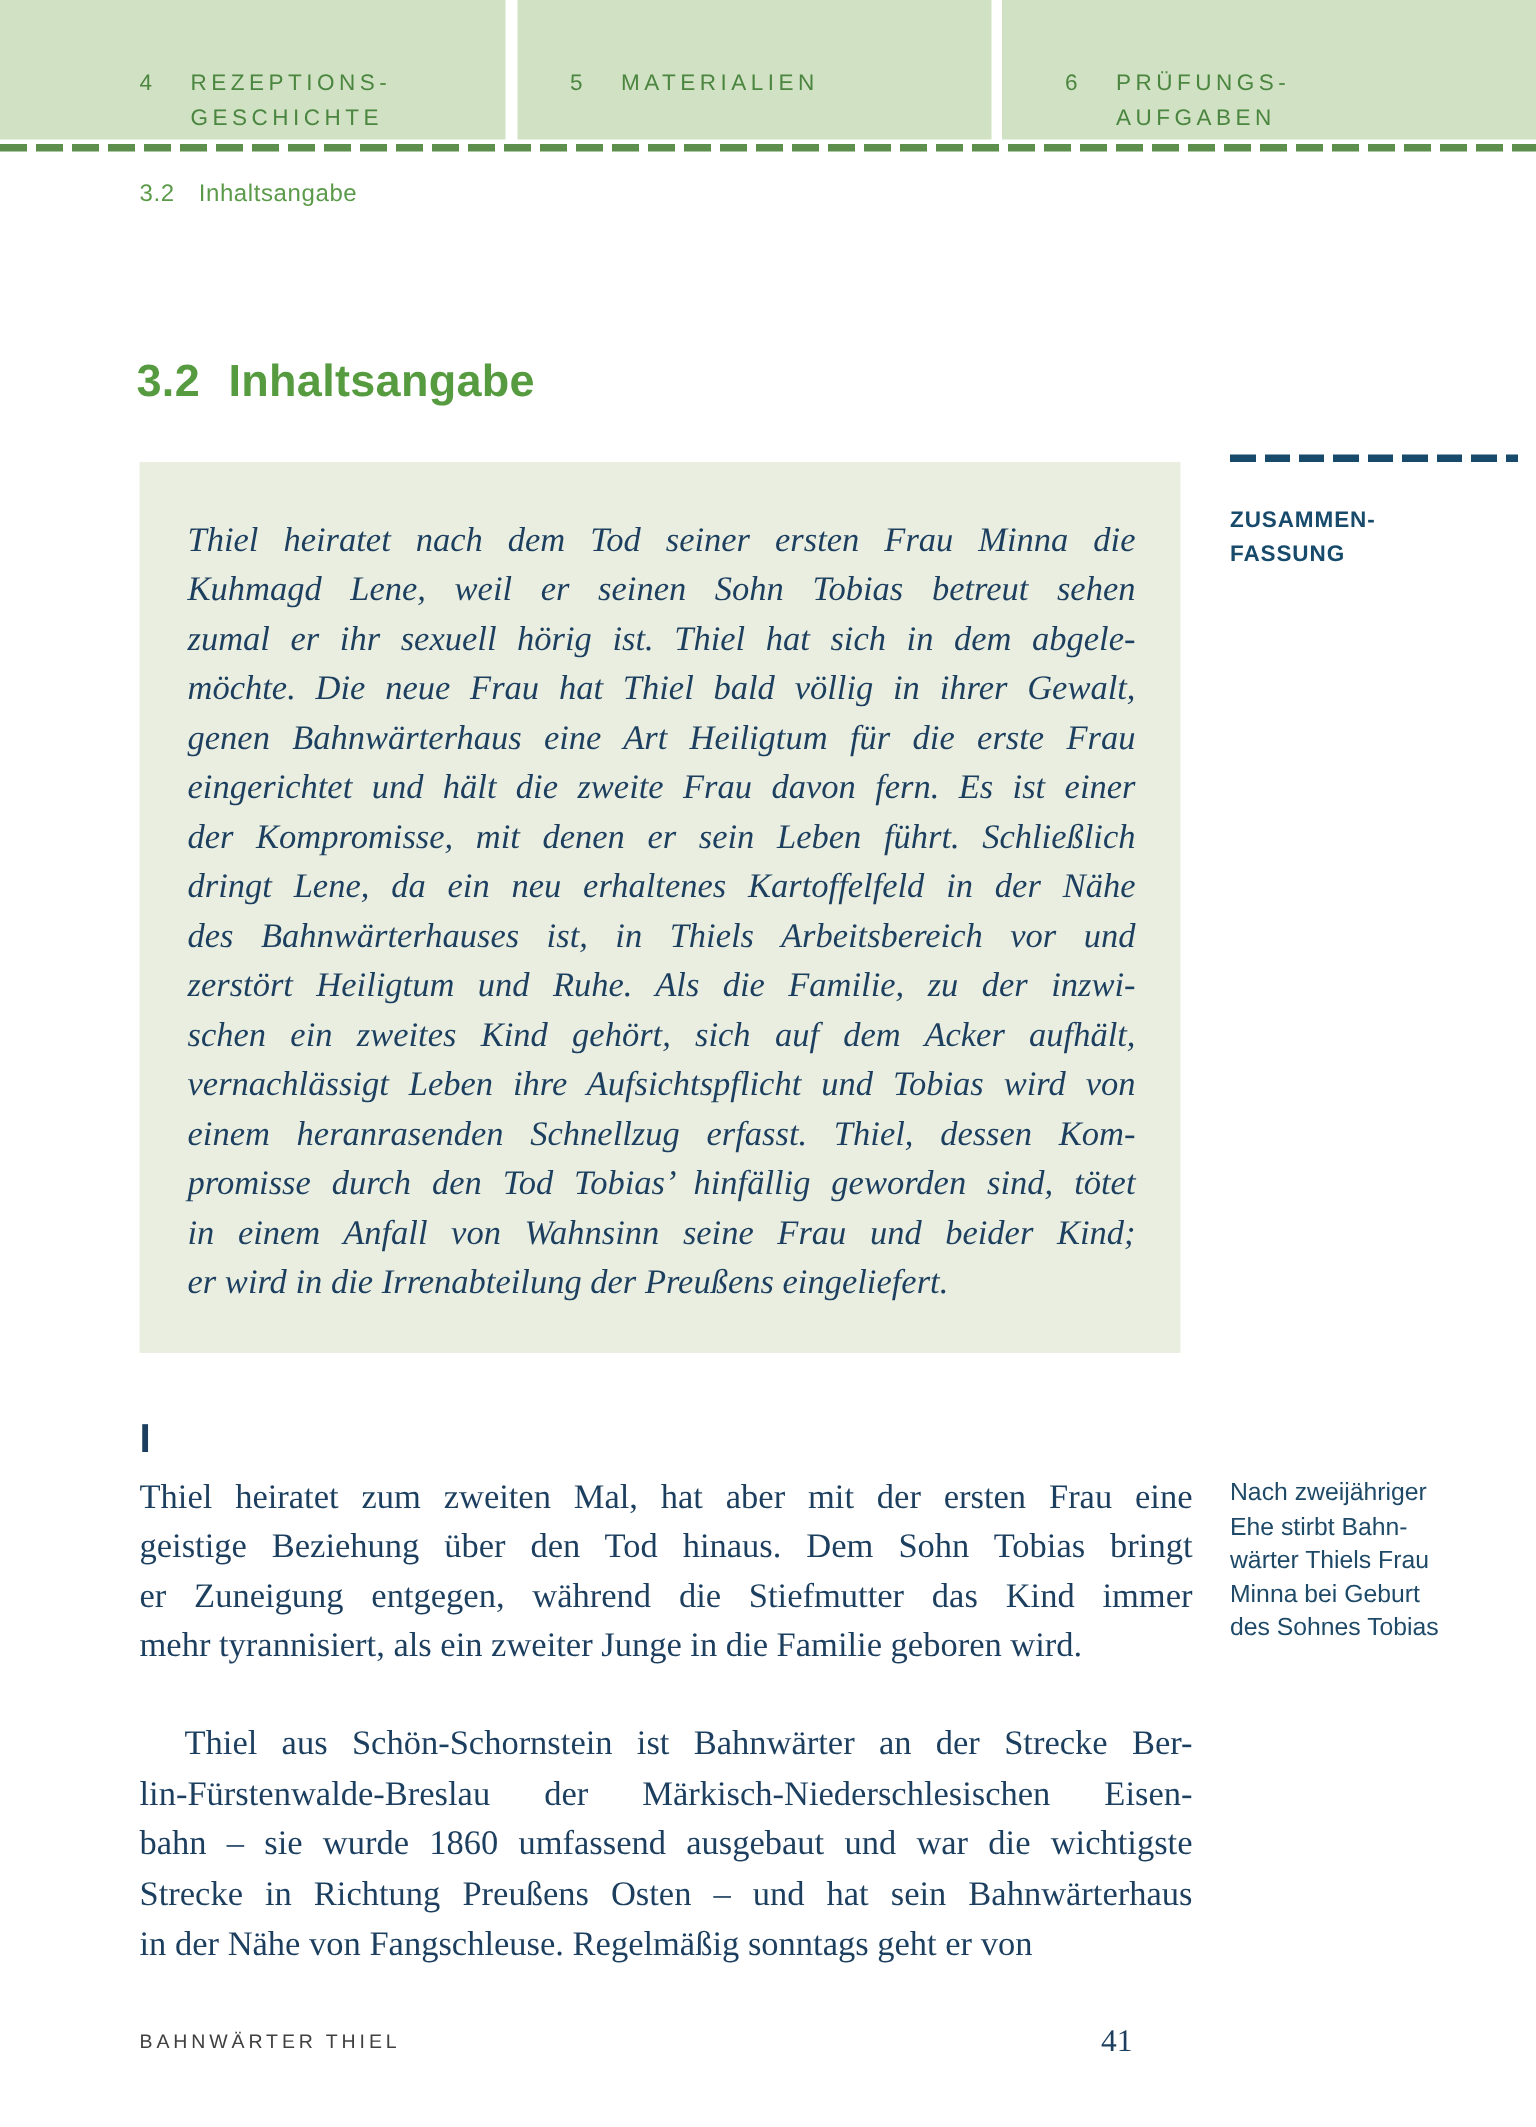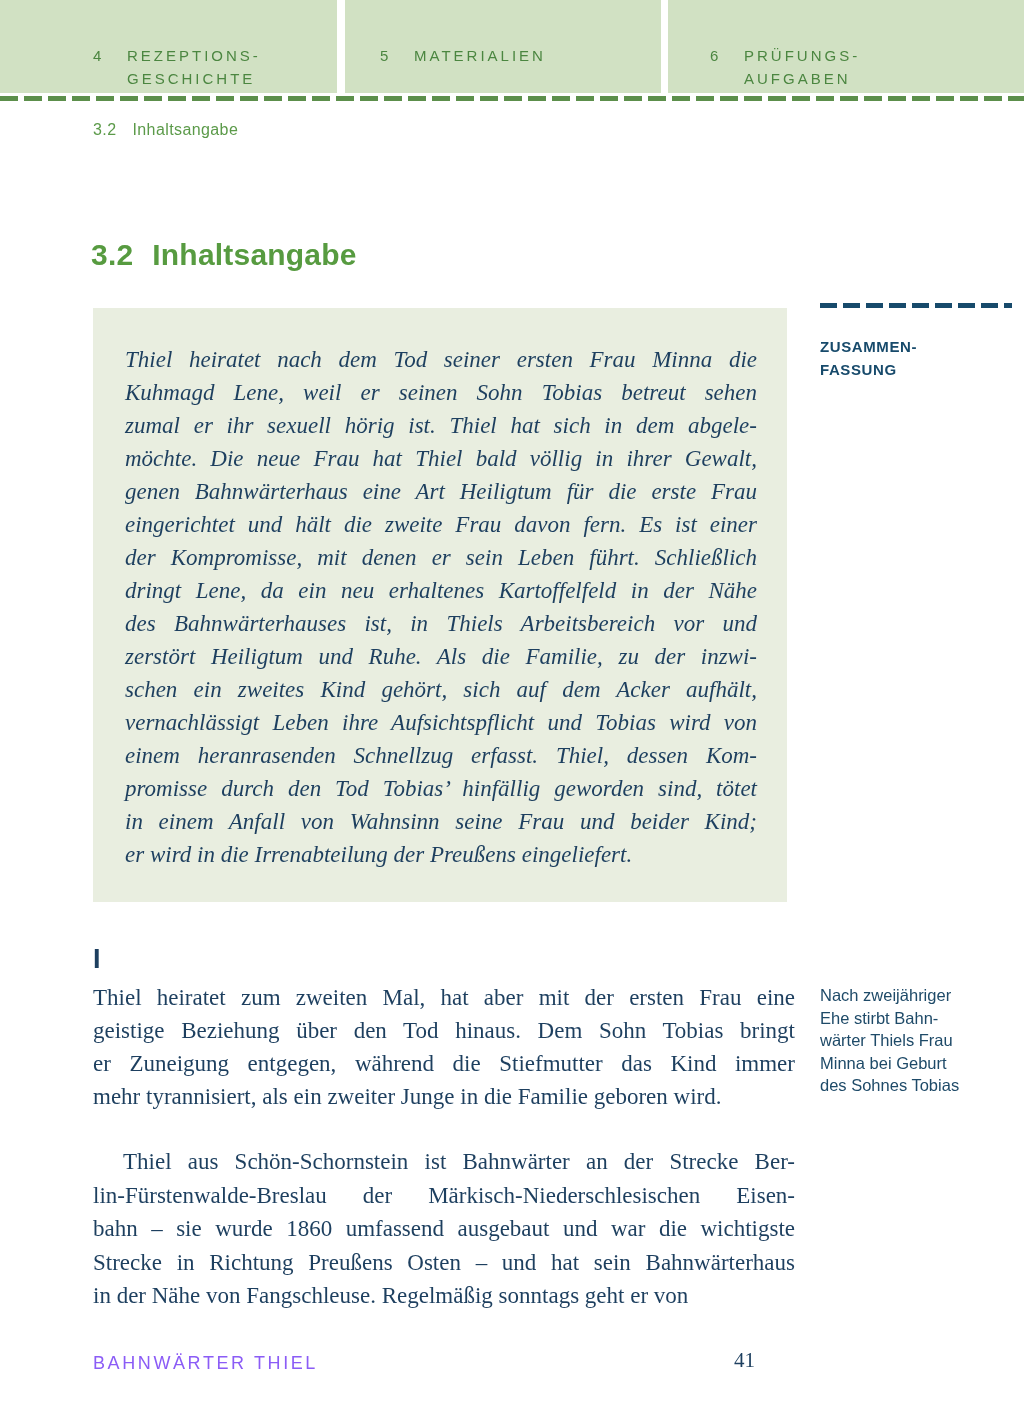--- a/index.html
+++ b/index.html
@@ -86,21 +86,21 @@
     font-family: "Liberation Sans", sans-serif;
   }
   .para { position: absolute; left: 93px; width: 702px; }
   .para-1 { top: 981px; }
   .para-2 { top: 1145px; line-height: 33.5px; }
   .para-2 .tline:first-child { text-indent: 30px; }
 
   
   .footer-title {
     position: absolute; left: 93px; top: 1353px;
-    color: #8b5cf6; font-size: 18px; letter-spacing: 2.6px; font-weight: 400;
+    color: #404040; font-size: 13px; letter-spacing: 2.6px; font-weight: 400;
   }
   .page-number {
     position: absolute; left: 734px; top: 1348px;
     font-family: "Liberation Serif", serif;
     color: #1d3f5f; font-size: 21px;
   }
 </style>
 </head>
 <body>
 

